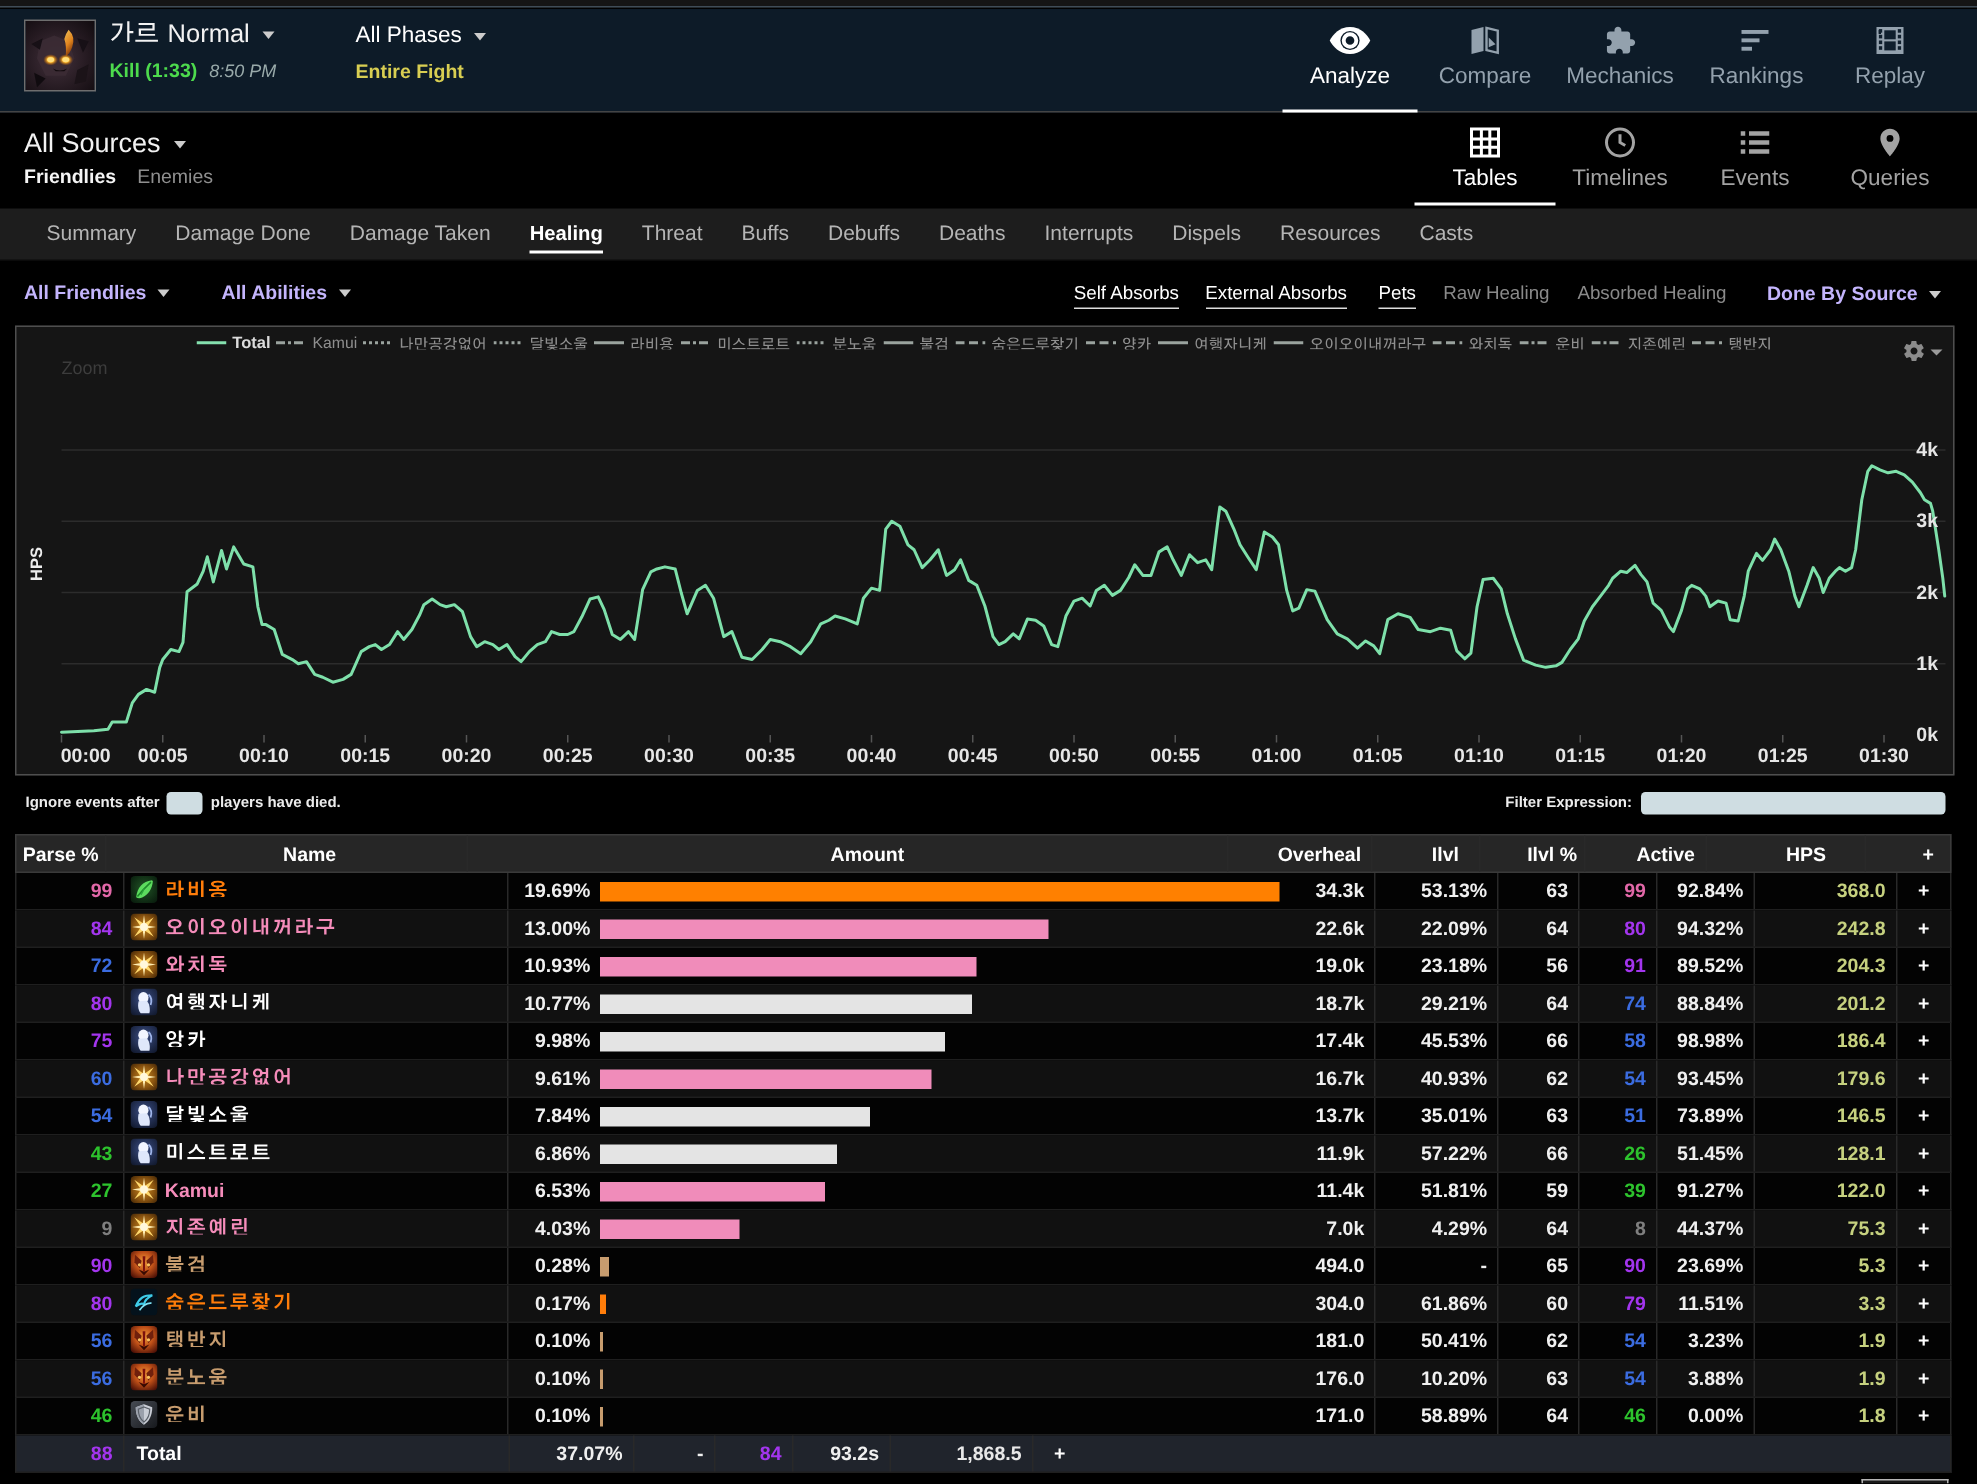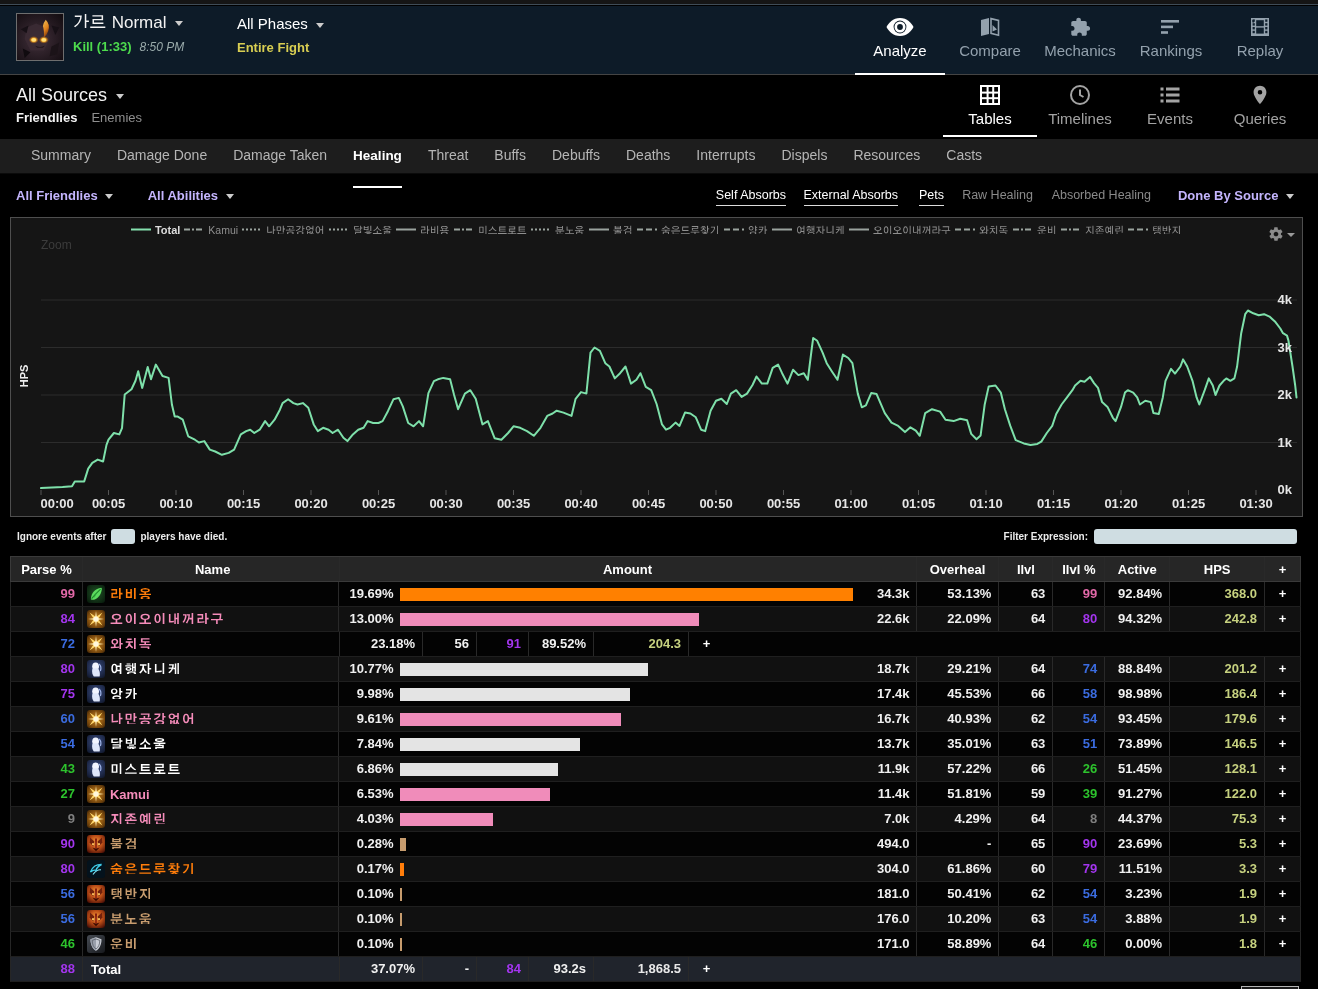--- a/index.html
+++ b/index.html
@@ -22,34 +22,34 @@
 .subnav .tn { top:84px; height:49px; }
 .subnav .tn .tnl { font-size:15px; }
 .tn .under2 { position:absolute; left:3px; right:3px; bottom:-4px; height:2px; background:#fff; }
 .allsrc { position:absolute; left:16px; top:85px; color:#f2f2f2; font-size:18px; }
 .srcsub { position:absolute; left:16px; top:110px; font-size:13px; }
 .srcsub .fr { color:#f5f5f5; font-weight:bold; margin-right:14px; }
 .srcsub .en { color:#8f8f8f; }
 .tabs { position:absolute; left:0; top:139px; width:100%; height:35px; background:#1d1d1d; border-bottom:1px solid #0a0a0a; }
 .tab { display:inline-block; margin-left:26px; margin-top:8px; font-size:14px; color:#b5b5b5; position:relative; }
 .tab:first-child { margin-left:31px; } .tab.on { font-size:13.5px; }
-.tab.on { color:#fff; font-weight:bold; padding-bottom:23px; border-bottom:2px solid #fff; }
+.tab.on { color:#fff; font-weight:bold; padding-bottom:4px; border-bottom:2px solid #fff; }
 .frow { position:absolute; left:0; top:186px; width:100%; height:30px; }
 .fdrop { color:#c4b5fd; font-size:13px; font-weight:bold; }
 
 .flink { font-size:12.5px; position:absolute; top:2px; }
 .flink.u { color:#fff; border-bottom:1px solid #ddd; padding-bottom:3px; }
 .flink.g { color:#8a8a8a; }
 .chart { position:absolute; left:10px; top:217px; width:1293px; height:300px; background:#151515; border:1px solid #4e4e4e; }
 .legend { position:absolute; left:0; top:-1px; width:100%; text-align:center; }
 .legit { display:inline-flex; align-items:center; margin:0 2px; }
 .legit svg { display:inline-block; }
 .tbl { position:absolute; left:10px; top:556px; width:1291px; }
 .trow { position:relative; height:25px; border-bottom:1px solid #1f1f1f; border-left:1px solid #262626; border-right:1px solid #262626; display:flex; }
-.trow.thead { height:26px; background:#262626; border:1px solid #3a3a3a; color:#fff; font-weight:bold; font-size:13px; }
+.trow.thead { height:26px; background:#262626; border:1px solid #3a3a3a; color:#fff; font-weight:bold; font-size:13px;gap:27px; }
 .thead .c { line-height:25px; }
 .trow.odd { background:#030303; }
 .trow.even { background:#111; }
 .trow.total { background:#20242c; height:25px; }
 .c { height:100%; border-right:1px solid #292929; line-height:24px; overflow:hidden; white-space:nowrap; }
 .c.c0 { width:72px; text-align:right; padding-right:7px; }
 .c.c1 { width:257px; padding-left:4px; }
 .c.c2 { width:578px; position:relative; }
 .c.c3 { width:83px; } .c.c4 { width:54px; } .c.c5 { width:52px; }
 .c.c6 { width:65px; } .c.c7 { width:95px; }
@@ -461,20 +461,25 @@
                 <stop offset="100%" stop-color="#3a2004"></stop>
               </radialGradient>
             </defs>
             <rect width="18" height="18" rx="3" fill="url(#gho)"></rect>
             <path d="M2.5 2.5 L9 7 L15.5 2.5 L11 9 L15.5 15.5 L9 11 L2.5 15.5 L7 9 Z" fill="#ffd96e"></path>
             <path d="M9 1 L10 7.9 L17 9 L10 10.1 L9 17 L8 10.1 L1 9 L8 7.9 Z" fill="#ffedb2"></path>
             <circle cx="9" cy="9" r="2.6" fill="#fff8dc"></circle>
           </svg><svg class="kt" width="44" height="12" viewBox="0 0 44 12">
             <path transform="translate(0,12)" d="M0.8 -0.8V-2.2H1.9Q7.0 -2.2 9.1 -2.5V-1.2Q6.3 -0.8 1.9 -0.8ZM3.9 -1.7V-5.2H5.6V-1.7ZM9.4 1.2V-11.0H11.0V-5.9H12.7V-4.4H11.0V1.2ZM1.4 -7.3Q1.4 -8.7 2.3 -9.5Q3.3 -10.3 4.8 -10.3Q6.3 -10.3 7.2 -9.5Q8.2 -8.7 8.2 -7.3Q8.2 -5.9 7.2 -5.1Q6.3 -4.3 4.8 -4.3Q3.3 -4.3 2.3 -5.1Q1.4 -5.9 1.4 -7.3ZM3.0 -7.3Q3.0 -6.5 3.5 -6.1Q4.0 -5.6 4.8 -5.6Q5.6 -5.6 6.0 -6.1Q6.5 -6.5 6.5 -7.3Q6.5 -8.1 6.0 -8.6Q5.6 -9.0 4.8 -9.0Q4.0 -9.0 3.5 -8.5Q3.0 -8.0 3.0 -7.3Z M24.0 1.2V-11.0H25.7V1.2ZM17.2 -9.0V-10.4H21.7V-9.0ZM15.2 -1.5Q18.5 -3.3 18.5 -5.7V-6.3H15.7V-7.7H22.9V-6.3H20.2V-5.8Q20.2 -3.6 23.2 -1.7L22.1 -0.6Q21.4 -1.1 20.6 -1.9Q19.7 -2.7 19.4 -3.3Q18.9 -2.5 18.0 -1.7Q17.1 -0.8 16.3 -0.4Z M30.7 -1.3V-2.6H39.3V1.2H37.7V-1.3ZM29.3 -3.7V-5.0H34.4V-7.0H36.0V-5.0H41.0V-3.7ZM30.9 -6.4V-10.7H39.5V-9.4H32.6V-7.7H39.5V-6.4Z" fill="#f58cba"></path>
           </svg></div>
+        <div class="c c2">
+          <span class="pct">10.93%</span>
+          <div class="bar" style="width:251px;background:#f08cba"></div>
+          <span class="amt">19.0k</span>
+        </div>
         <div class="c c3 num">23.18%</div>
         <div class="c c4 num">56</div>
         <div class="c c5 num" style="color:#a335ee">91</div>
         <div class="c c6 num">89.52%</div>
         <div class="c c7 num" style="color:#c6d17f">204.3</div>
         <div class="c c8 plus">+</div>
       </div>
       <div class="trow even">
         <div class="c c0 num" style="color:#a335ee">80</div>
         <div class="c c1"><svg class="ic" width="18" height="18" viewBox="0 0 18 18">

